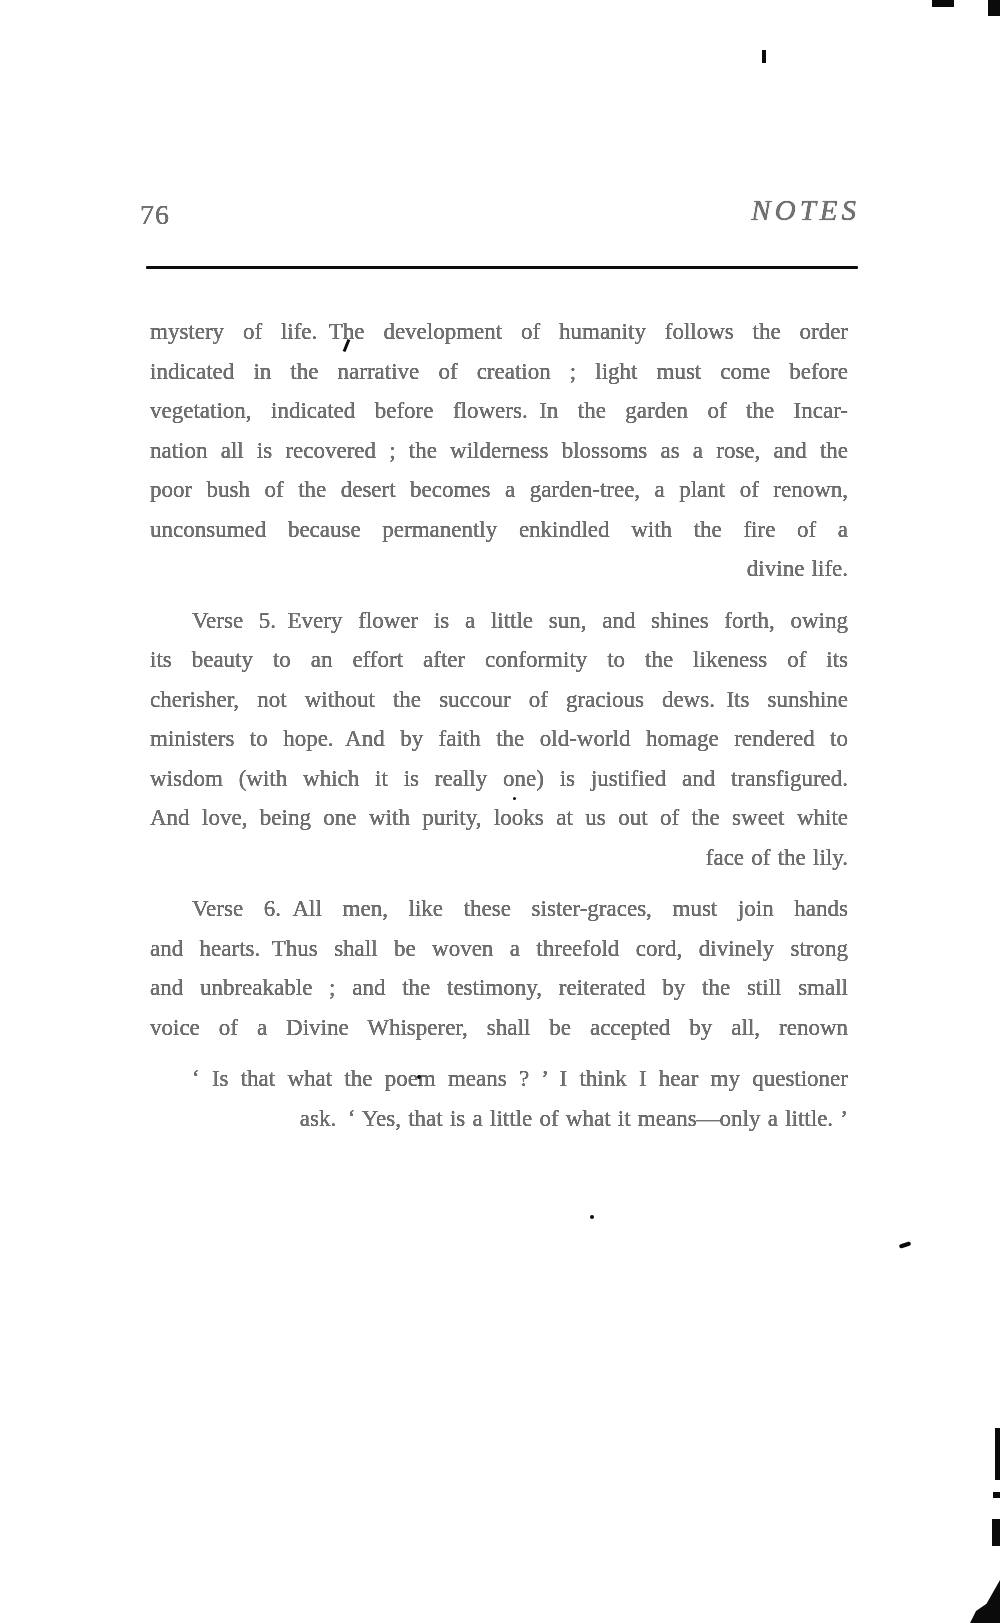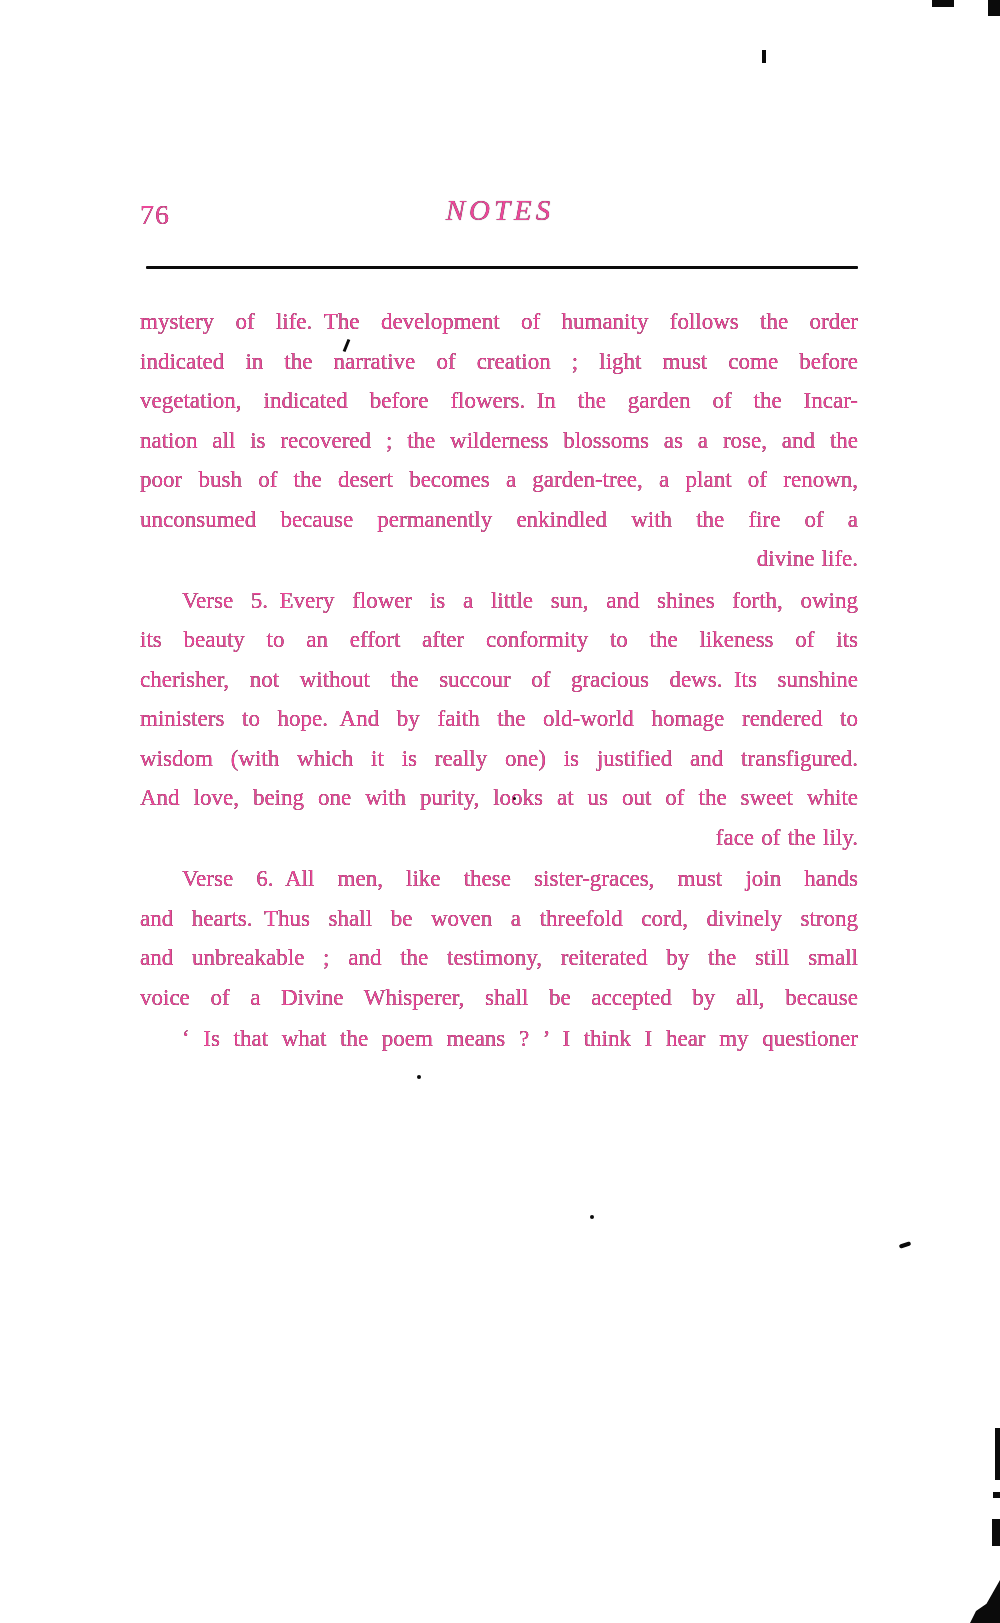--- a/index.html
+++ b/index.html
@@ -7,40 +7,40 @@
     padding: 0;
     background: #ffffff;
   }
   .page {
     position: relative;
     width: 1000px;
     height: 1623px;
     background: #ffffff;
     overflow: hidden;
     font-family: "Liberation Serif", serif;
-    color: #ec4899;
+    color: #737373;
   }
   
   .header-row {
     position: absolute;
     top: 194px;
     left: 140px;
     width: 720px;
     height: 36px;
   }
   .page-number {
     position: absolute;
     left: 0;
     top: 5px;
     font-size: 28px;
     letter-spacing: 1px;
     text-shadow: 0 0 0.6px #000;
   }
   .running-title {
-    text-align: center;
+    text-align: right;
     font-style: italic;
     font-size: 29px;
     letter-spacing: 4px;
     text-shadow: 0 0 0.7px #000;
   }
   .head-rule {
     position: absolute;
     top: 266px;
     left: 146px;
     width: 712px;
@@ -52,21 +52,21 @@
   .body-text {
     position: absolute;
     top: 300px;
     left: 138px;
     width: 722px;
     font-size: 23px;
     line-height: 39.5px;
     text-shadow: 0 0 0.55px #000;
     word-spacing: 1.5px;
   }
-  .paragraph { margin: 2px; }
+  .paragraph { margin: 12px; }
   .line {
     text-align: justify;
     text-align-last: justify;
   }
   .line.last {
     text-align: right;
     text-align-last: auto;
   }
   .line.first-indent { text-indent: 42px; }
   .italic { font-style: italic; }
@@ -114,24 +114,25 @@
         <div class="line">cherisher, not without the succour of gracious dews. Its sunshine</div>
         <div class="line">ministers to hope. And by faith the old-world homage rendered to</div>
         <div class="line">wisdom (with which it is really one) is justified and transfigured.</div>
         <div class="line">And love, being one with purity, looks at us out of the sweet white</div>
         <div class="line last">face of the lily.</div>
       </div>
       <div class="paragraph indent">
         <div class="line first-indent">Verse 6. All men, like these sister-graces, must join hands</div>
         <div class="line">and hearts. Thus shall be woven a threefold cord, divinely strong</div>
         <div class="line">and unbreakable ; and the testimony, reiterated by the still small</div>
-        <div class="line">voice of a Divine Whisperer, shall be accepted by all, because</div>
+        <div class="line">voice of a Divine Whisperer, shall be accepted by all, renown</div>
       </div>
       <div class="paragraph indent">
         <div class="line first-indent">‘ Is that what the poem means ? ’ I think I hear my questioner</div>
+        <div class="line last">ask. ‘ Yes, that is a little of what it means—only a little. ’</div>
       </div>
     </div>
 
   <div class="artifact a-topdash"></div>
   <div class="artifact a-topcorner"></div>
   <div class="artifact a-tick"></div>
   <div class="artifact a-slash"></div>
   <div class="artifact a-dot1"></div>
   <div class="artifact a-dot2"></div>
   <div class="artifact a-dot3"></div>

